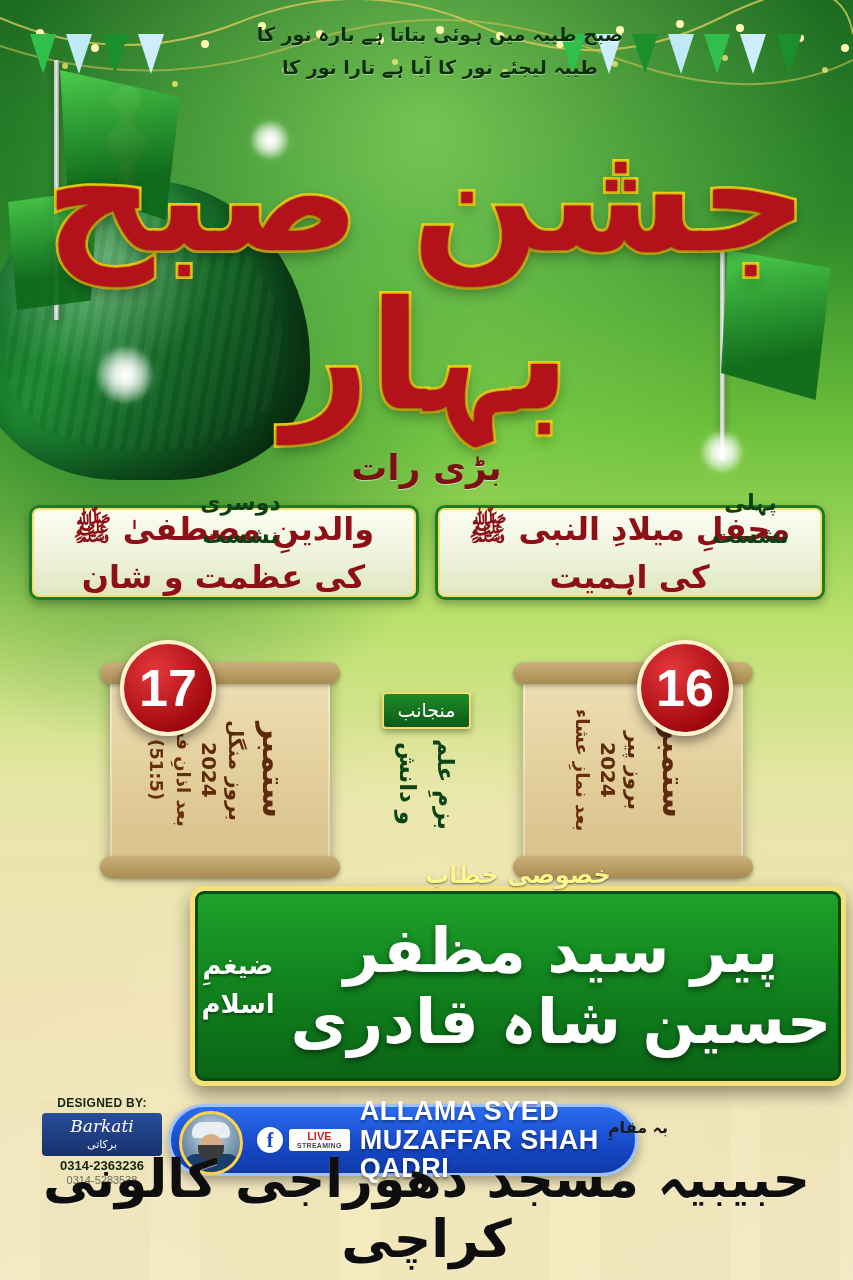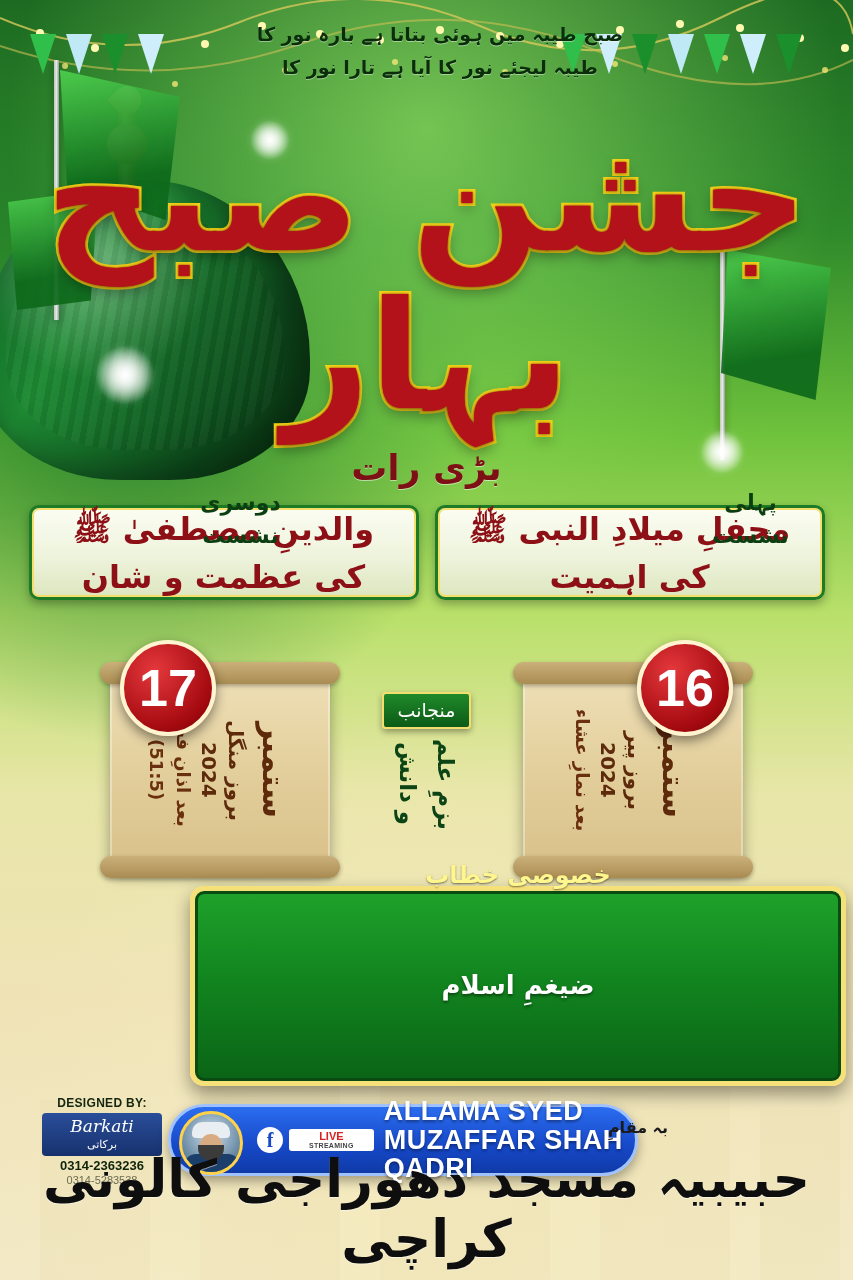--- a/index.html
+++ b/index.html
@@ -335,21 +335,21 @@
   }
   .fb-circle {
     width: 26px; height: 26px; border-radius: 50%;
     background: #fff; color: #1648c7;
     font-family: "Liberation Serif", serif; font-weight: bold; font-size: 20px;
     display: flex; align-items: center; justify-content: center;
     line-height: 1;
   }
   .live-pill {
     background: #ffffff; color: #d92121;
-    font-size: 11px; font-weight: bold; border-radius: 3px; padding: 1px 20px;
+    font-size: 11px; font-weight: bold; border-radius: 3px; padding: 1px 8px;
     line-height: 1.1; text-align: center;
   }
   .live-names {
     margin-left: 10px;
     color: #fff; font-weight: bold;
     font-size: 27px; line-height: 1.05;
     letter-spacing: .5px;
     text-shadow: 0 2px 3px rgba(0,0,0,.4);
   }
 
@@ -507,20 +507,21 @@
       <div class="vpair">
         <div class="vtext urdu">بزمِ علم</div>
         <div class="vtext urdu">و دانش</div>
       </div>
     </div>
   </div>
 
   <div class="speaker">
     <div class="speaker-kicker urdu">خصوصی خطاب</div>
     <div class="speaker-pre urdu">ضیغمِ اسلام</div>
+    <div class="speaker-name urdu">پیر سید مظفر حسین شاہ قادری</div>
   </div>
 
   <div class="designer">
     <div class="lbl">DESIGNED BY:</div>
     <div class="logo">
       <div class="b1">Barkati</div>
       <div class="b2 urdu">برکاتی</div>
     </div>
     <div class="phone">0314-2363236</div>
     <div class="phone2">0314-5283538</div>

